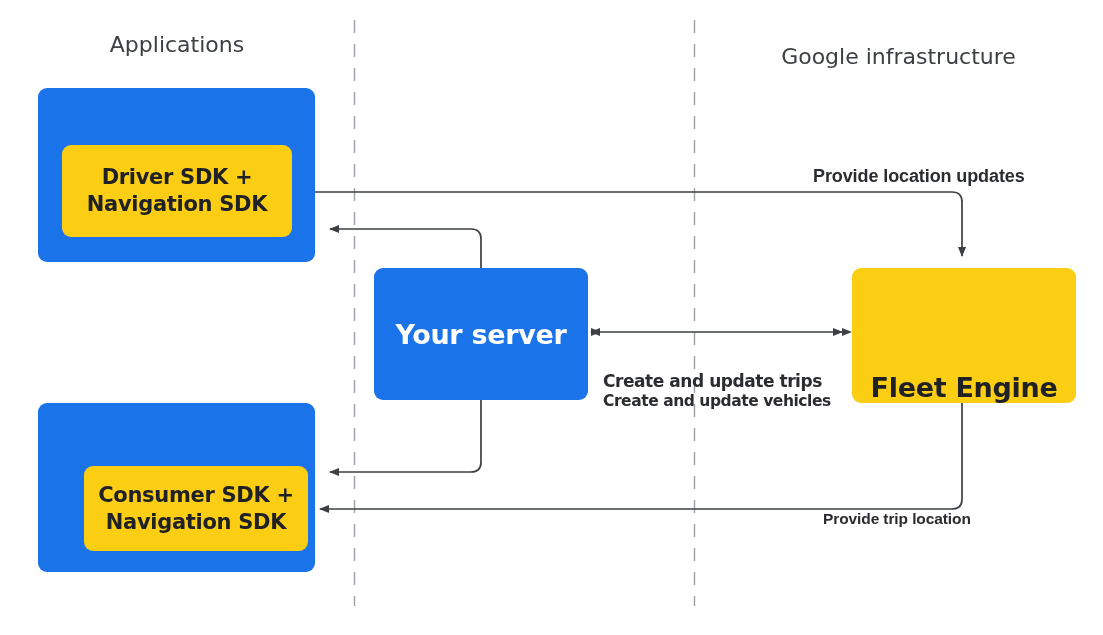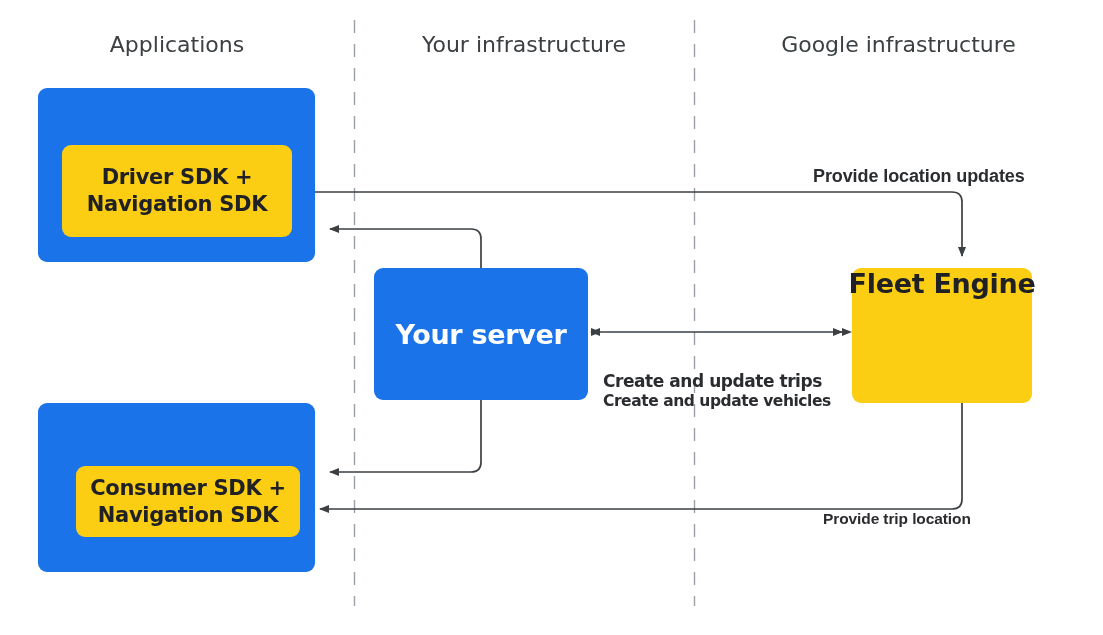--- a/index.html
+++ b/index.html
@@ -29,21 +29,21 @@
     font-family: "DejaVu Sans", sans-serif;
     font-size: 22px;
     font-weight: 400;
     color: #3c4043;
     white-space: nowrap;
     text-align: center;
     letter-spacing: 0px;
   }
   #heading-applications { left: 0px;   top: 32px; width: 354px; }
   #heading-your-infra   { left: 354px; top: 32px; width: 340px; }
-  #heading-google-infra { left: 694px; top: 32px; width: 409px; }
+  #heading-google-infra { left: 694px; top: 44px; width: 409px; }
 
   
   .app-box {
     position: absolute;
     background: #1a73e8;
     border-radius: 9px;
     box-sizing: border-box;
   }
   .app-title {
     position: absolute;
@@ -77,44 +77,44 @@
     line-height: 1.28;
     letter-spacing: -0.3px;
     white-space: pre-line;
   }
 
   #driver-app        { left: 38px;  top: 88px;  width: 277px; height: 174px; }
   #driver-app-title  { top: 105px; }
   #driver-sdk-chip   { left: 62px;  top: 145px; width: 230px; height: 92px; }
 
   #consumer-app       { left: 38px;  top: 403px; width: 277px; height: 169px; }
-  #consumer-sdk-chip  { left: 76px;  top: 466px; width: 224px; height: 71px; }
+  #consumer-sdk-chip  { left: 84px;  top: 466px; width: 224px; height: 85px; }
 
   
   #your-server {
     position: absolute;
     left: 374px; top: 268px; width: 214px; height: 132px;
     background: #1a73e8;
     border-radius: 9px;
     display: flex; align-items: center; justify-content: center;
   }
   #your-server-label {
     color: #ffffff;
     font-family: "DejaVu Sans", sans-serif;
     font-size: 27px;
     font-weight: bold;
     white-space: nowrap;
     letter-spacing: -0.3px;
   }
   #fleet-engine {
     position: absolute;
-    left: 852px; top: 268px; width: 180px; height: 135px;
+    left: 852px; top: 268px; width: 224px; height: 135px;
     background: #fbce14;
     border-radius: 9px;
-    display: flex; align-items: flex-start; justify-content: center;
+    display: flex; align-items: flex-end; justify-content: center;
   }
   #fleet-engine-label {
     color: #202124;
     font-family: "DejaVu Sans", sans-serif;
     font-size: 27px;
     font-weight: bold;
     white-space: nowrap;
     letter-spacing: -0.3px;
   }
 
@@ -180,21 +180,20 @@
     <line x1="600" y1="332" x2="842" y2="332" stroke="#3c4043" stroke-width="1.7" marker-start="url(#arrow-left)" marker-end="url(#arrow-right)"></line>
     <path d="M600,328 L590,332 L600,336 z" fill="#3c4043"></path>
     <path d="M842,328 L852,332 L842,336 z" fill="#3c4043"></path>
 
     <path d="M481,400 V462 Q481,472 471,472 H330" fill="none" stroke="#3c4043" stroke-width="1.7" marker-end="url(#arrow-left)"></path>
 
     <path d="M962,403 V499 Q962,509 952,509 H320" fill="none" stroke="#3c4043" stroke-width="1.7" marker-end="url(#arrow-left)"></path>
   </svg>
 
   <div class="col-heading" id="heading-applications">Applications</div>
-  <div class="col-heading" id="heading-your-infra">Your infrastructure</div>
   <div class="col-heading" id="heading-google-infra">Google infrastructure</div>
 
   <div class="app-box" id="driver-app">
     <div class="app-title" id="driver-app-title">Driver app</div>
   </div>
   <div class="sdk-chip" id="driver-sdk-chip">
     <span>Driver SDK +
 Navigation SDK</span>
   </div>
 

